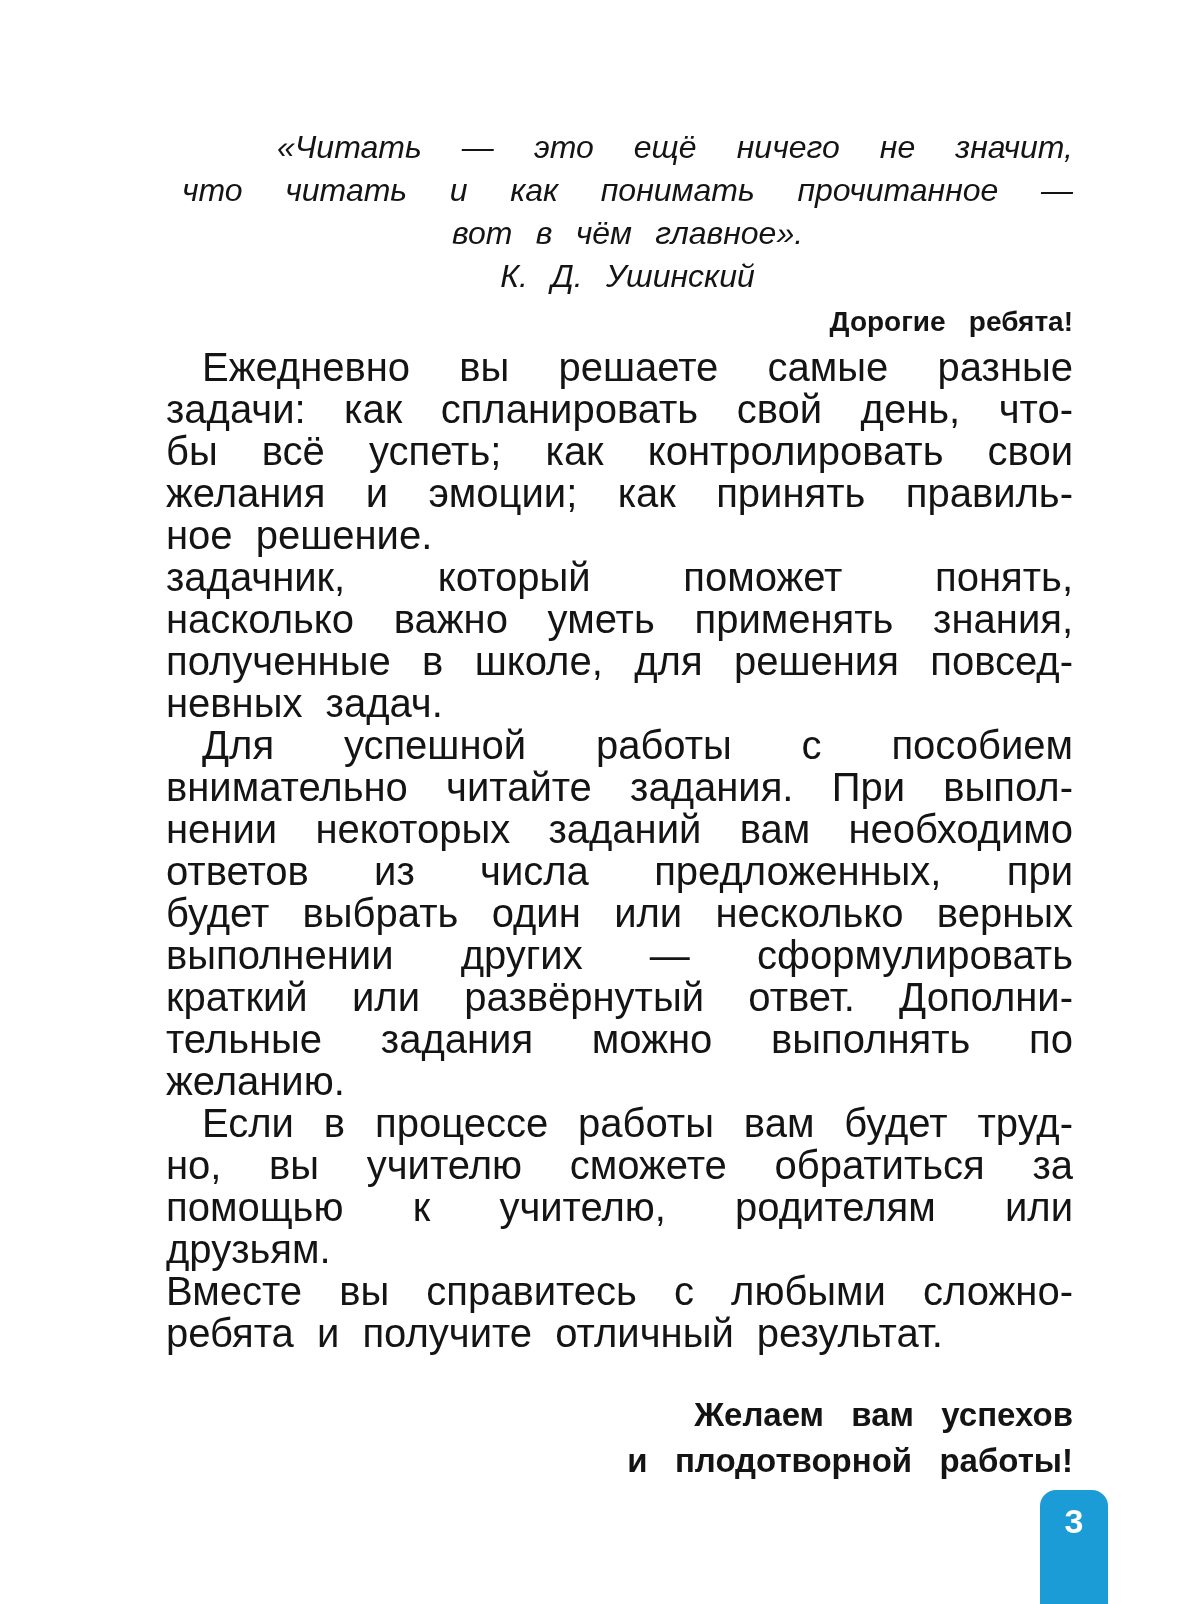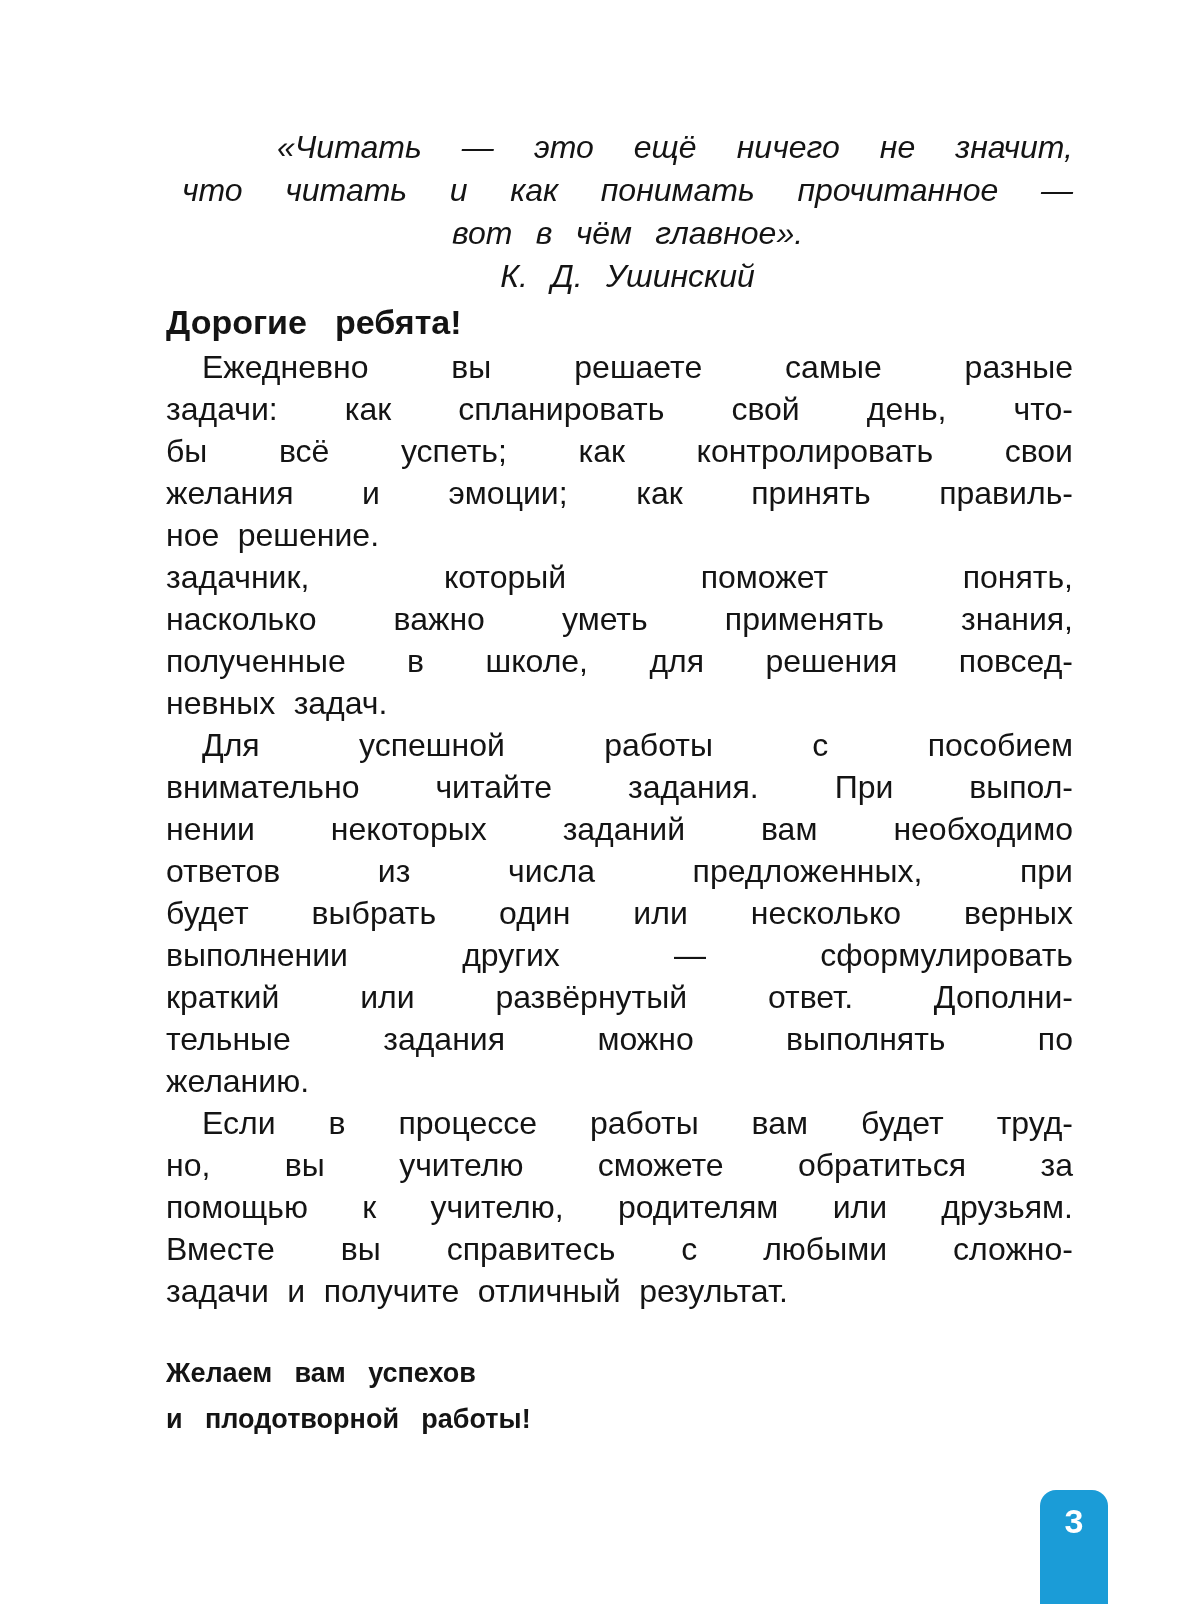--- a/index.html
+++ b/index.html
@@ -29,41 +29,41 @@
     margin-left: 16px;
     font-style: italic;
     font-size: 32px;
     line-height: 43px;
     word-spacing: 0.45em;
   }
   .epigraph .ind { text-indent: 95px; }
 
   .heading {
     margin-top: 2px;
-    font-size: 34px;
+    font-size: 28px;
     font-weight: bold;
     line-height: 44px;
-    text-align: left;
+    text-align: right;
     word-spacing: 0.55em;
   }
 
   .bodytext {
     margin-top: 2px;
-    font-size: 32px;
+    font-size: 40px;
     line-height: 42px;
     word-spacing: 0.3em;
   }
   .para .first { text-indent: 36px; }
 
   .closing {
     margin-top: 38px;
-    font-size: 27px;
+    font-size: 33px;
     font-weight: bold;
     line-height: 46px;
-    text-align: left;
+    text-align: right;
     word-spacing: 0.55em;
   }
 
   .page-tab {
     position: absolute;
     left: 1040px;
     top: 1490px;
     width: 68px;
     height: 114px;
     background: var(--accent);
@@ -117,21 +117,21 @@
         <span class="ln j">краткий или развёрнутый ответ. Дополни-</span>
         <span class="ln j">тельные задания можно выполнять по</span>
         <span class="ln">желанию.</span>
       </p>
 
       <p class="para">
         <span class="ln j first">Если в процессе работы вам будет труд-</span>
         <span class="ln j">но, вы учителю сможете обратиться за</span>
         <span class="ln j">помощью к учителю, родителям или друзьям.</span>
         <span class="ln j">Вместе вы справитесь с любыми сложно-</span>
-        <span class="ln">задачи и получите отличный результат.</span>
+        <span class="ln">ребята и получите отличный результат.</span>
       </p>
 
     </div>
 
     <div class="closing">
       <span class="ln">Желаем вам успехов</span>
       <span class="ln">и плодотворной работы!</span>
     </div>
 
   </div>

